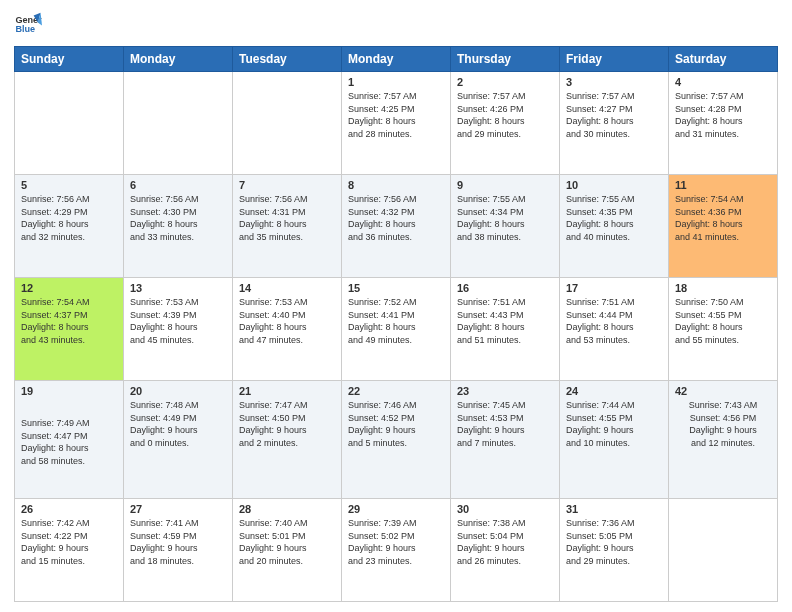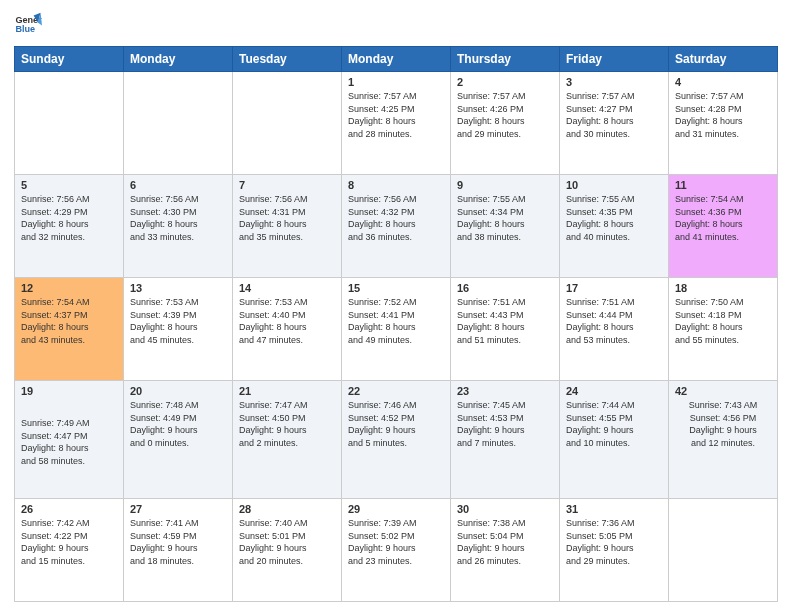--- a/index.html
+++ b/index.html
@@ -194,30 +194,30 @@
 Daylight: 8 hours
 and 38 minutes.</div>
           </td>
           <td style="background: rgb(240, 244, 248);">
             <span class="day-num">10</span>
             <div class="day-info" style="white-space: pre-line;">Sunrise: 7:55 AM
 Sunset: 4:35 PM
 Daylight: 8 hours
 and 40 minutes.</div>
           </td>
-          <td style="background: #f0abfc;">
+          <td style="background: #fdba74;">
             <span class="day-num">11</span>
             <div class="day-info" style="white-space: pre-line;">Sunrise: 7:54 AM
 Sunset: 4:36 PM
 Daylight: 8 hours
 and 41 minutes.</div>
           </td>
         </tr>
         <tr>
-          <td style="background: #fdba74;">
+          <td style="background: #bef264;">
             <span class="day-num">12</span>
             <div class="day-info" style="white-space: pre-line;">Sunrise: 7:54 AM
 Sunset: 4:37 PM
 Daylight: 8 hours
 and 43 minutes.</div>
           </td>
           <td style="background: rgb(255, 255, 255);">
             <span class="day-num">13</span>
             <div class="day-info" style="white-space: pre-line;">Sunrise: 7:53 AM
 Sunset: 4:39 PM
@@ -248,21 +248,21 @@
           <td style="background: rgb(255, 255, 255);">
             <span class="day-num">17</span>
             <div class="day-info" style="white-space: pre-line;">Sunrise: 7:51 AM
 Sunset: 4:44 PM
 Daylight: 8 hours
 and 53 minutes.</div>
           </td>
           <td style="background: rgb(255, 255, 255);">
             <span class="day-num">18</span>
             <div class="day-info" style="white-space: pre-line;">Sunrise: 7:50 AM
-Sunset: 4:18 PM
+Sunset: 4:55 PM
 Daylight: 8 hours
 and 55 minutes.</div>
           </td>
         </tr>
         <tr>
           <td style="background: rgb(240, 244, 248);">
             <span class="day-num">19</span>
             <div class="day-info" style="white-space: pre-line; margin-top: 20px;">Sunrise: 7:49 AM
 Sunset: 4:47 PM
 Daylight: 8 hours

